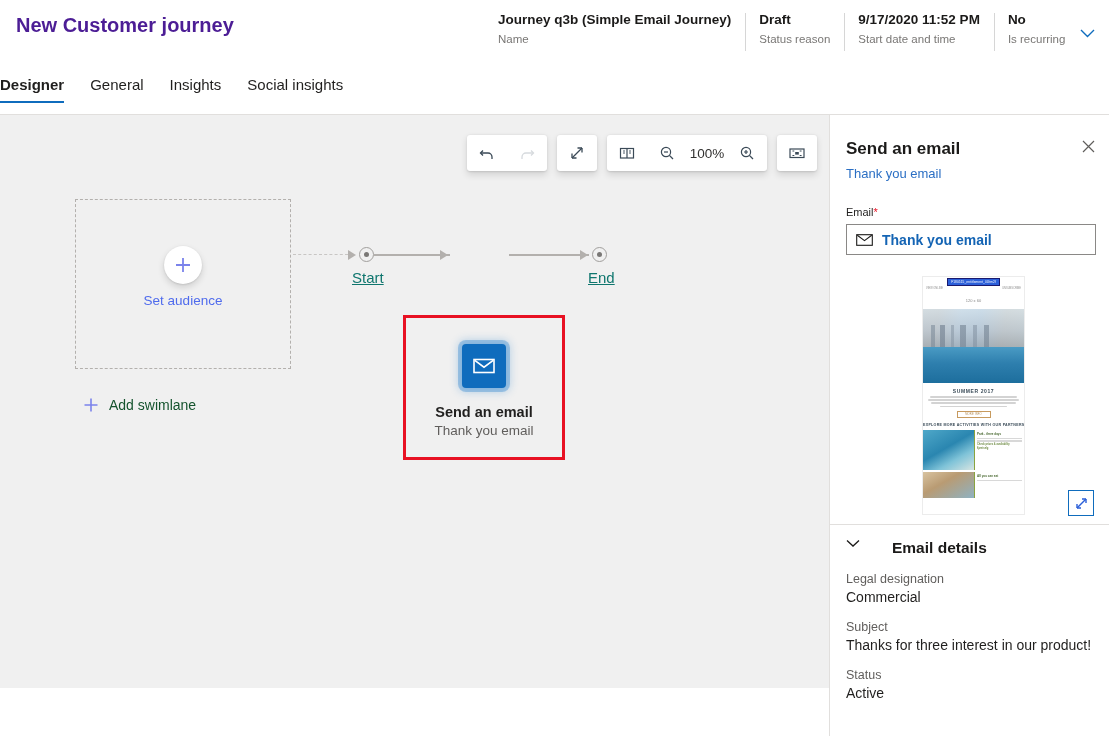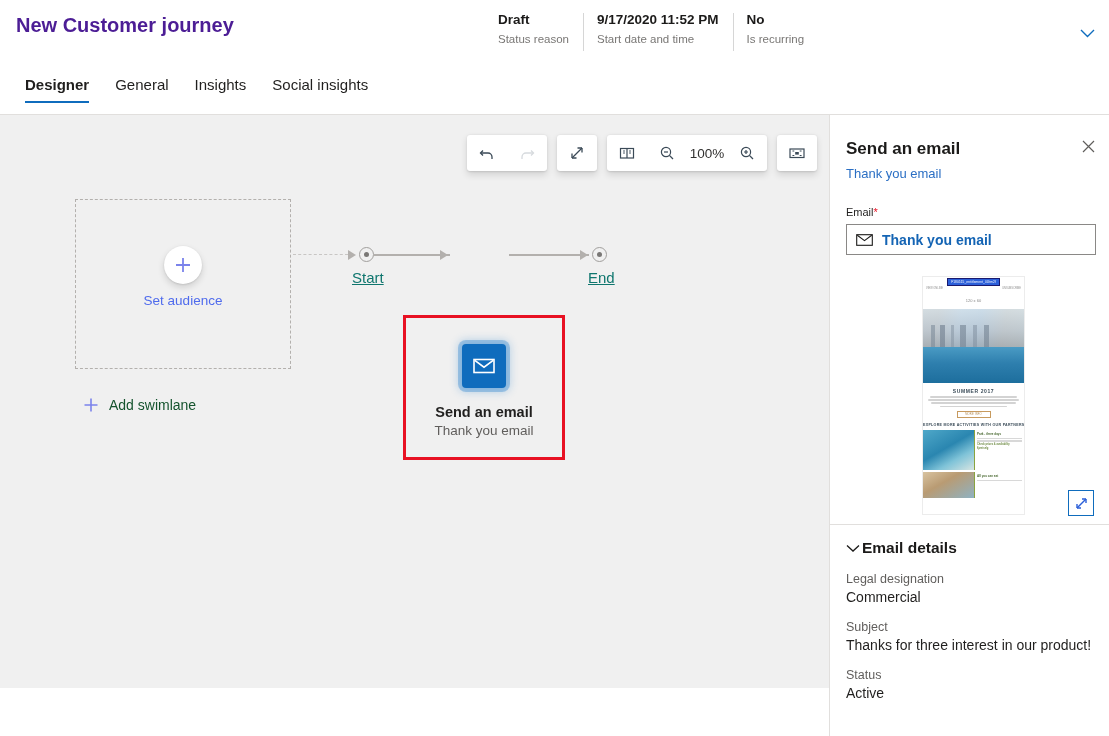--- a/index.html
+++ b/index.html
@@ -47,21 +47,21 @@
     display: flex; align-items: center; justify-content: center;
     cursor: pointer;
   }
 
   
   .tabs {
     position: absolute; top: 72px; left: 0;
     width: 1109px; height: 42px;
     background: #ffffff;
     display: flex; align-items: flex-start;
-    padding-left: 25px;
+    padding-left: 0;
   }
   .tab {
     position: relative; font-size: 15px; color: #201f1e;
     padding: 4px 0 10px 0; margin-right: 26px; cursor: pointer;
     white-space: nowrap;
   }
   .tab.active { font-weight: 600; }
   .tab.active::after {
     content: ""; position: absolute; left: 0; right: 0; bottom: 0;
     height: 2.5px; background: #0f6cbd;
@@ -303,36 +303,40 @@
     width: 26px; height: 26px; border: 1.5px solid #0f6cbd;
     background: #ffffff; display: flex; align-items: center;
     justify-content: center; cursor: pointer;
   }
 
   
   .details {
     border-top: 1px solid #e1dfdd; padding: 14px 16px 0 16px;
   }
   .details-head {
-    display: flex; align-items: center; gap: 2px; cursor: pointer;
+    display: flex; align-items: flex-start; gap: 32px; cursor: pointer;
   }
   .details-title { font-size: 15.5px; font-weight: 600; color: #1b1a19; }
   .d-label { margin-top: 15px; font-size: 12.5px; color: #605e5c; }
   .d-value { margin-top: 3px; font-size: 14px; color: #201f1e; }
   .svg-i { display: block; }
 </style>
 </head>
 <body>
 
 <div id="app">
 
   <div class="header">
     <div class="page-title">New Customer journey</div>
 
     <div class="header-meta">
+      <div class="meta-col">
+        <div class="meta-val">Journey q3b (Simple Email Journey)</div>
+        <div class="meta-lbl">Name</div>
+      </div>
       <div class="meta-col">
         <div class="meta-val">Draft</div>
         <div class="meta-lbl">Status reason</div>
       </div>
       <div class="meta-col">
         <div class="meta-val">9/17/2020 11:52 PM</div>
         <div class="meta-lbl">Start date and time</div>
       </div>
       <div class="meta-col">
         <div class="meta-val">No</div>

